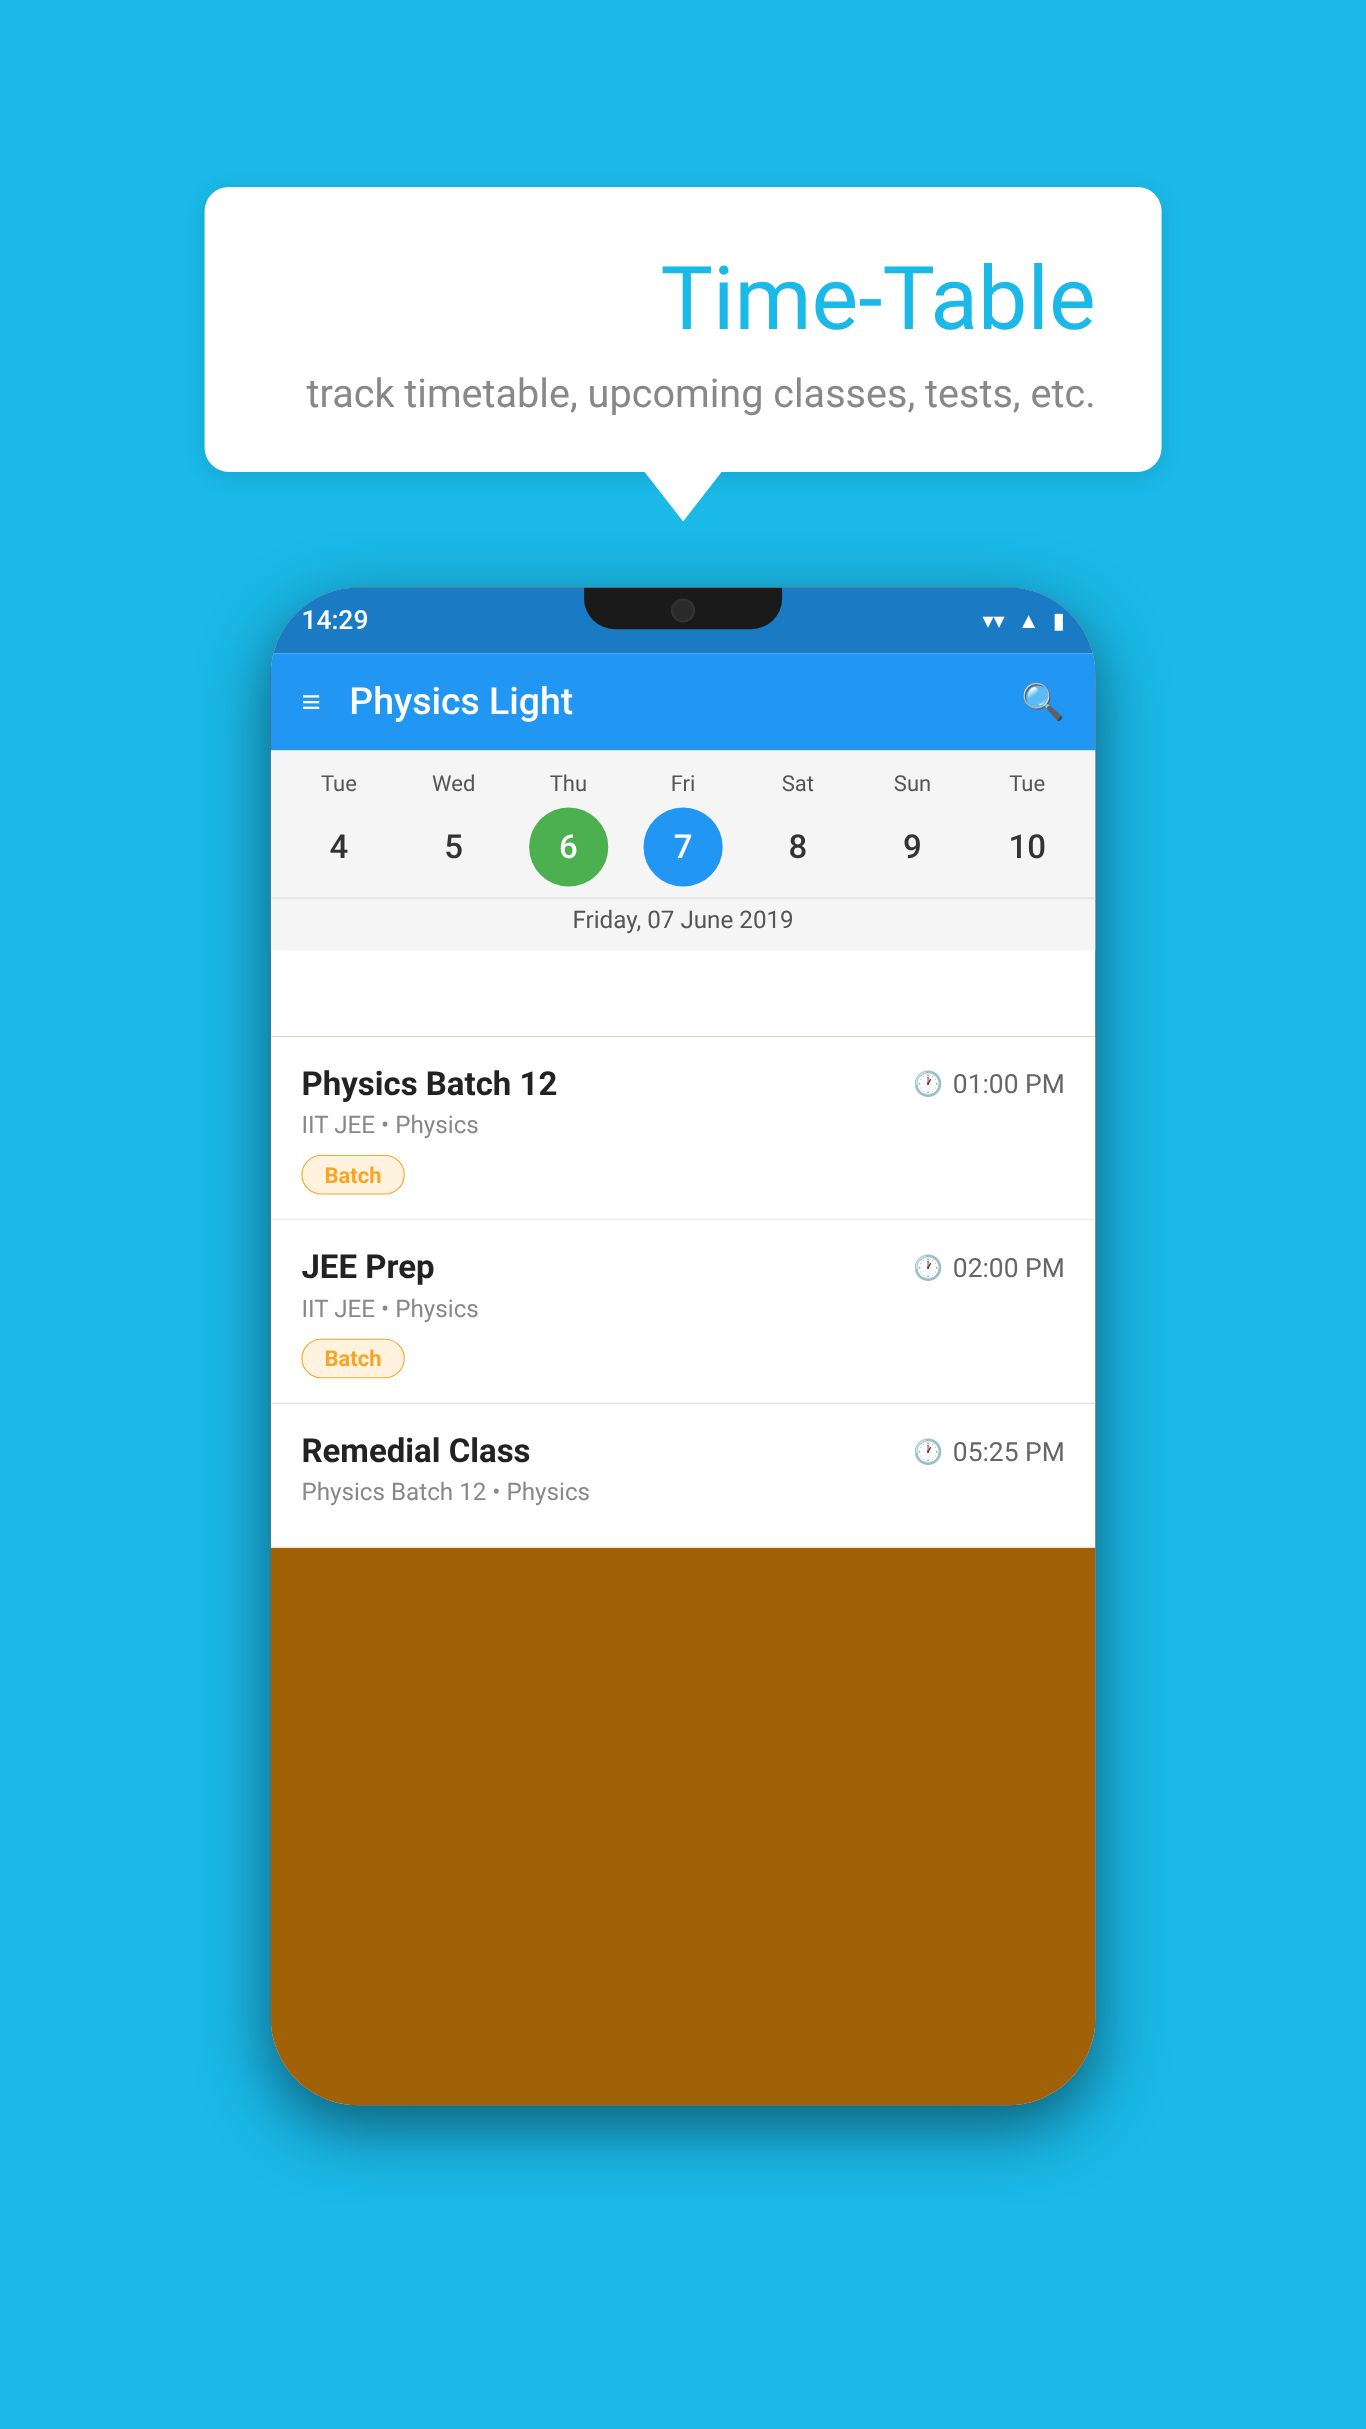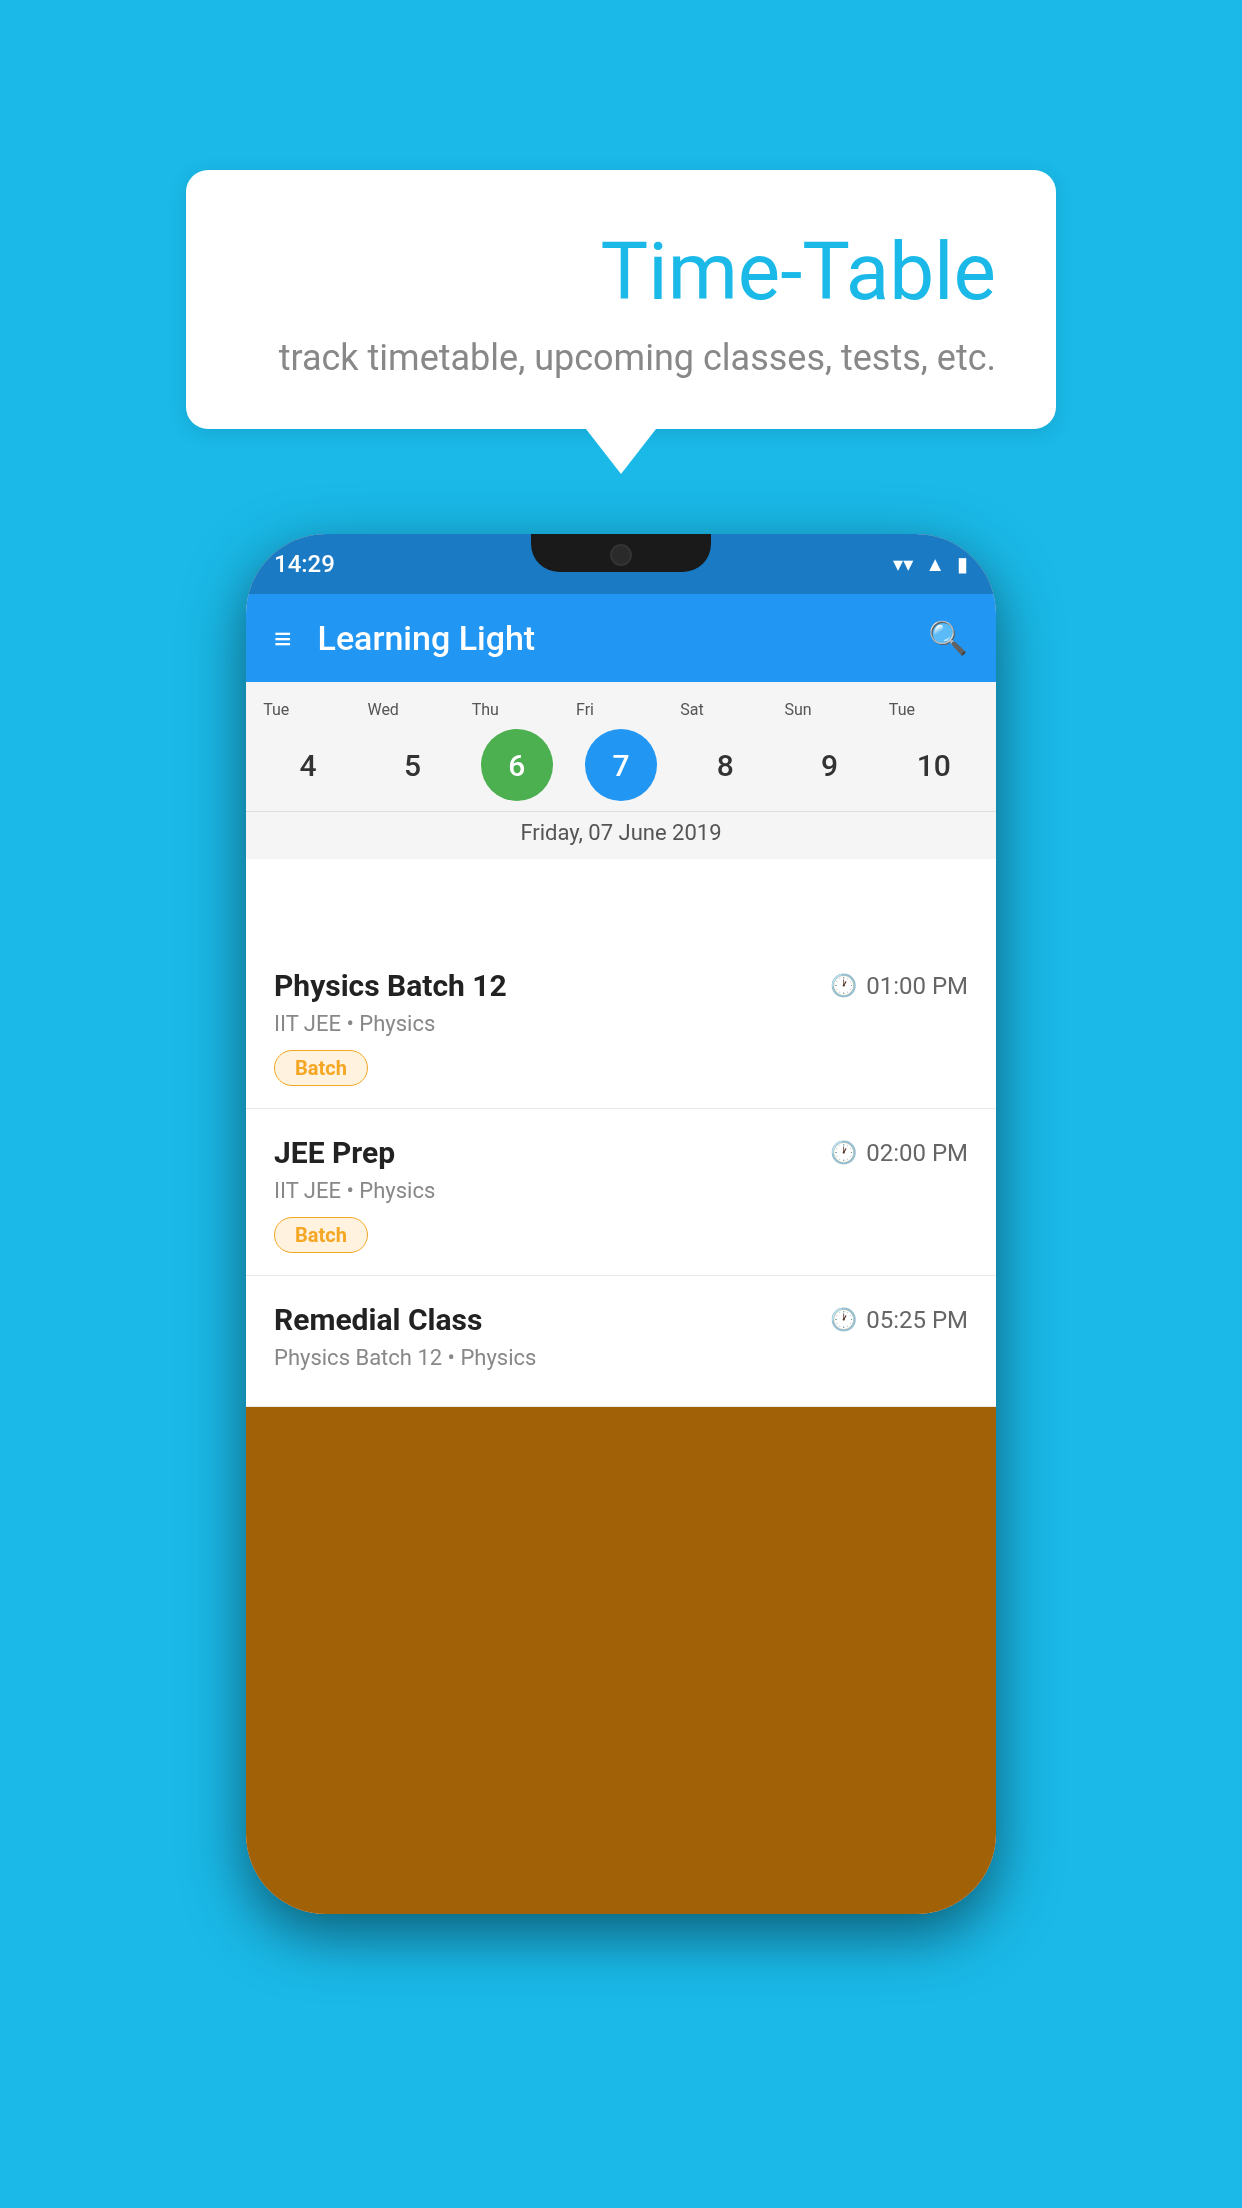--- a/index.html
+++ b/index.html
@@ -173,22 +173,23 @@
 
     .day-headers {
       display: flex;
       justify-content: space-around;
       padding: 0 10px;
       margin-bottom: 10px;
     }
 
     .day-header {
       color: #555;
-      font-size: 16px;
+      font-size: 20px;
       width: 90px;
+      text-align: center;
     }
 
     .day-numbers {
       display: flex;
       justify-content: space-around;
       padding: 0 10px;
       margin-bottom: 10px;
     }
 
     .day-number {
@@ -318,21 +319,21 @@
         <span class="status-time">14:29</span>
         <div class="status-icons">
           <span>▾▾</span>
           <span>▲</span>
           <span>▮</span>
         </div>
       </div>
 
       <div class="app-bar">
         <span class="hamburger-icon">≡</span>
-        <span class="app-title">Learning Light</span>
+        <span class="app-title">Physics Light</span>
         <span class="search-icon">🔍</span>
       </div>
 
       <div class="calendar-strip">
         <div class="day-headers">
           <span class="day-header">Tue</span>
           <span class="day-header">Wed</span>
           <span class="day-header">Thu</span>
           <span class="day-header">Fri</span>
           <span class="day-header">Sat</span>

